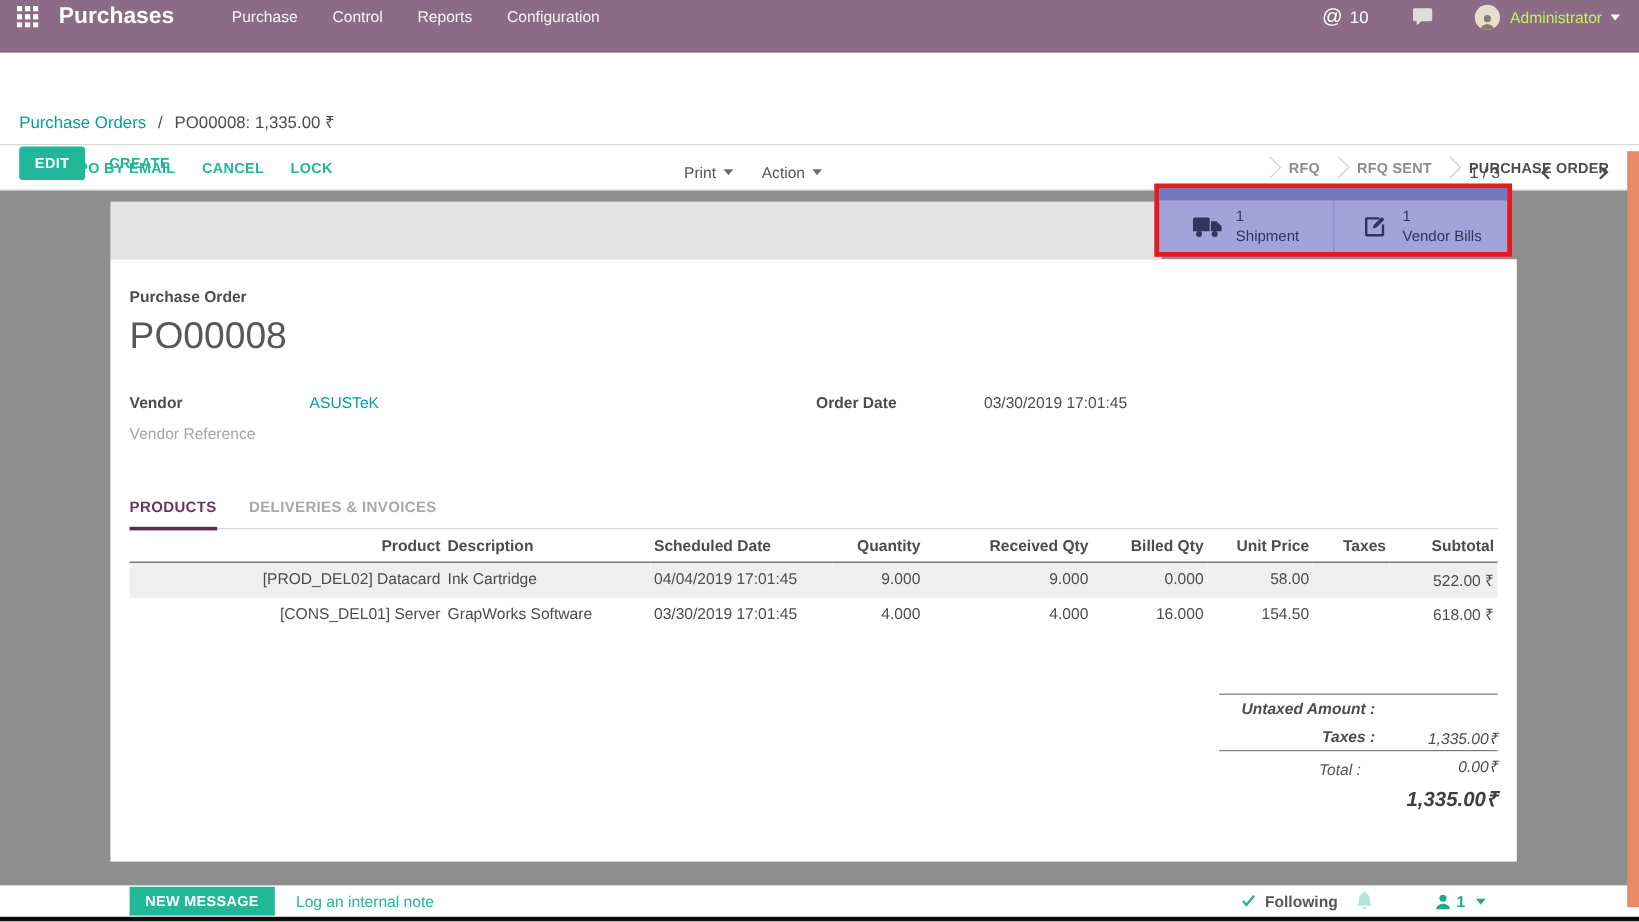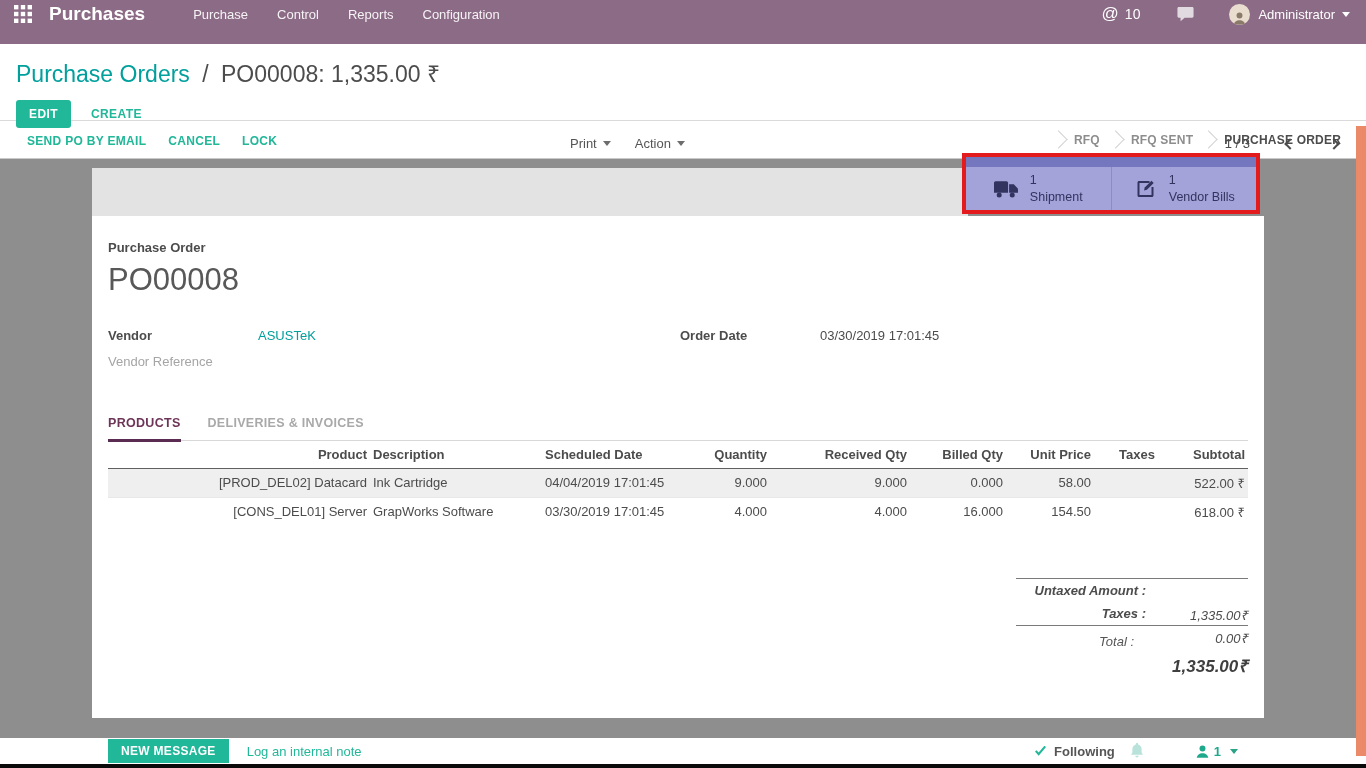--- a/index.html
+++ b/index.html
@@ -17,27 +17,27 @@
   .grid-icon{width:18px;height:18px;fill:#fff;margin-right:17px;cursor:pointer;}
   .app-name{color:#fff;font-size:19px;font-weight:bold;margin-right:48px;cursor:pointer;}
   .nav-item{color:rgba(255,255,255,.92);font-size:13px;margin-right:29px;cursor:pointer;}
   .nav-right{margin-left:auto;display:flex;align-items:center;}
   .activity{color:#fff;font-size:14px;display:flex;align-items:center;gap:6px;cursor:pointer;}
   .at-glyph{font-size:17px;}
   .bubble-icon{width:19px;height:17px;fill:rgba(255,255,255,.75);margin-left:36px;cursor:pointer;}
   .user-block{display:flex;align-items:center;margin-left:34px;cursor:pointer;}
   .avatar{width:21px;height:21px;border-radius:50%;background:#e9ddd0;overflow:hidden;display:flex;align-items:flex-end;justify-content:center;}
   .avatar svg{width:13px;height:13px;fill:#8a7a69;}
-  .user-name{color:#ffffff;font-size:13px;margin:0 7px 0 8px;}
+  .user-name{color:#bef264;font-size:13px;margin:0 7px 0 8px;}
   .caret{width:0;height:0;border-left:4px solid transparent;border-right:4px solid transparent;border-top:5px solid currentColor;display:inline-block;}
   .user-block .caret{color:#fff;}
 
   
   .control-panel{height:77px;border-bottom:1px solid #dadada;position:relative;padding:13px 0 0 16px;background:#fff;}
-  .breadcrumb{font-size:23px;}
+  .breadcrumb{font-size:14px;margin-top:35px;}
   .bc-link{color:var(--link);cursor:pointer;}
   .bc-sep{color:#4c4c4c;margin:0 6px;}
   .bc-current{color:#4c4c4c;}
   .cp-buttons{margin-top:11px;display:flex;align-items:center;}
   .btn-primary{background:var(--accent);color:#fff;font-size:12px;font-weight:bold;letter-spacing:.4px;padding:7px 13px;border:none;border-radius:3px;cursor:pointer;font-family:inherit;}
   .btn-link{color:var(--accent);font-size:12px;font-weight:bold;letter-spacing:.4px;margin-left:20px;cursor:pointer;background:none;border:none;font-family:inherit;}
   .cp-center{position:absolute;left:570px;top:92px;display:flex;gap:24px;font-size:13px;color:#555;}
   .dd{display:flex;align-items:center;gap:6px;cursor:pointer;}
   .dd .caret{color:#6d6d6d;}
   .pager{position:absolute;right:28px;top:92px;display:flex;align-items:center;gap:36px;font-size:13px;color:#4c4c4c;}

